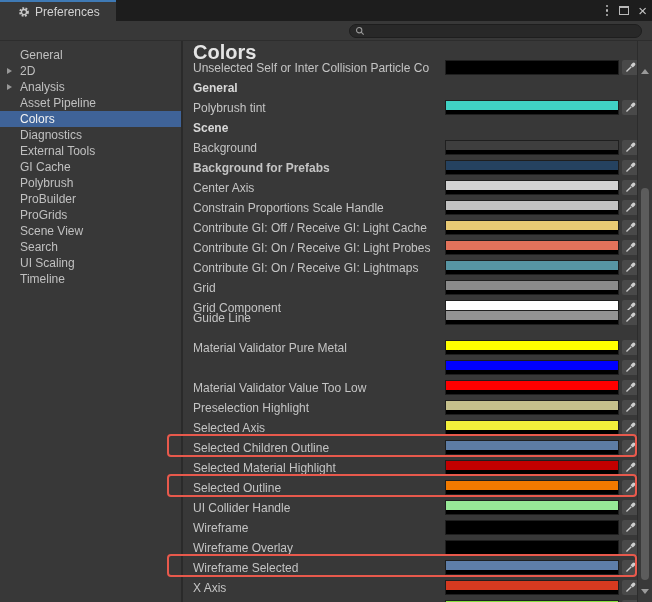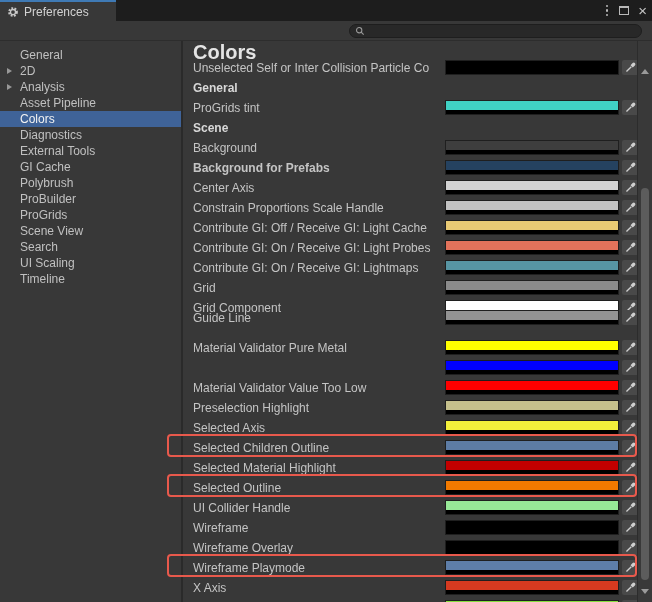--- a/index.html
+++ b/index.html
@@ -4,21 +4,21 @@
 <style>
   * { margin:0; padding:0; box-sizing:border-box; }
   html,body { background:#2a2a2a; }
   body { font-family:"Liberation Sans","DejaVu Sans",sans-serif; }
 
   .window { position:relative; width:652px; height:602px; background:#383838; overflow:hidden; }
 
   
   .titlebar { position:absolute; left:0; top:0; right:0; height:21px; background:#1d1d1d; }
   .tab { position:absolute; left:0; top:0; width:116px; height:21px; background:#383838;
-         border-top:2px solid #3f7ab5; display:flex; align-items:center; gap:5px; padding-left:7px; cursor:default; }
+         border-top:2px solid #3f7ab5; display:flex; align-items:center; gap:5px; padding-left:18px; cursor:default; }
   .tab-label { font-size:12px; color:#d2d2d2; }
   .win-controls { position:absolute; right:5px; top:0; height:21px; display:flex; align-items:center; gap:9px; }
   .kebab { display:flex; flex-direction:column; gap:2px; padding:2px; }
   .kebab i { width:2.5px; height:2.5px; border-radius:50%; background:#b9b9b9; }
   .maxbox { width:10px; height:9px; border:1px solid #b9b9b9; border-top:2px solid #b9b9b9; }
   .closex { color:#c4c4c4; font-size:15px; line-height:15px; font-weight:400; }
 
   
   .toolbar { position:absolute; left:0; top:21px; right:0; height:20px; background:#383838; border-bottom:1px solid #2d2d2d; }
   .searchbox { position:absolute; left:349px; top:3px; width:293px; height:14px; background:#282828;
@@ -176,21 +176,21 @@
       <svg width="13" height="13" viewBox="0 0 16 16">
         <path d="M3 13 L9 7" stroke="#cfcfcf" stroke-width="1.6" fill="none"></path>
         <path d="M8 5.2 L10.8 8 L13.4 5.4 A1.9 1.9 0 0 0 10.6 2.6 Z" fill="#cfcfcf"></path>
       </svg>
     </span>
   </div>
         <div class="crow section" style="top: 37px;">
     <span class="lbl">General</span>
   </div>
         <div class="crow" style="top: 57px;">
-    <span class="lbl">ProGrids tint</span>
+    <span class="lbl">Polybrush tint</span>
     <span class="swatch">
       <span class="sw-main" style="background: rgb(64, 209, 196);"></span>
       <span class="sw-strip"><span class="sw-fill" style="width: 100%;"></span></span>
     </span>
     <span class="dropper">
       <svg width="13" height="13" viewBox="0 0 16 16">
         <path d="M3 13 L9 7" stroke="#cfcfcf" stroke-width="1.6" fill="none"></path>
         <path d="M8 5.2 L10.8 8 L13.4 5.4 A1.9 1.9 0 0 0 10.6 2.6 Z" fill="#cfcfcf"></path>
       </svg>
     </span>
@@ -464,21 +464,21 @@
       <span class="sw-strip"><span class="sw-fill" style="width: 24%;"></span></span>
     </span>
     <span class="dropper">
       <svg width="13" height="13" viewBox="0 0 16 16">
         <path d="M3 13 L9 7" stroke="#cfcfcf" stroke-width="1.6" fill="none"></path>
         <path d="M8 5.2 L10.8 8 L13.4 5.4 A1.9 1.9 0 0 0 10.6 2.6 Z" fill="#cfcfcf"></path>
       </svg>
     </span>
   </div>
         <div class="crow" style="top: 517px;">
-    <span class="lbl">Wireframe Playmode</span>
+    <span class="lbl">Wireframe Selected</span>
     <span class="swatch">
       <span class="sw-main" style="background: rgb(94, 126, 169);"></span>
       <span class="sw-strip"><span class="sw-fill" style="width: 22%;"></span></span>
     </span>
     <span class="dropper">
       <svg width="13" height="13" viewBox="0 0 16 16">
         <path d="M3 13 L9 7" stroke="#cfcfcf" stroke-width="1.6" fill="none"></path>
         <path d="M8 5.2 L10.8 8 L13.4 5.4 A1.9 1.9 0 0 0 10.6 2.6 Z" fill="#cfcfcf"></path>
       </svg>
     </span>

